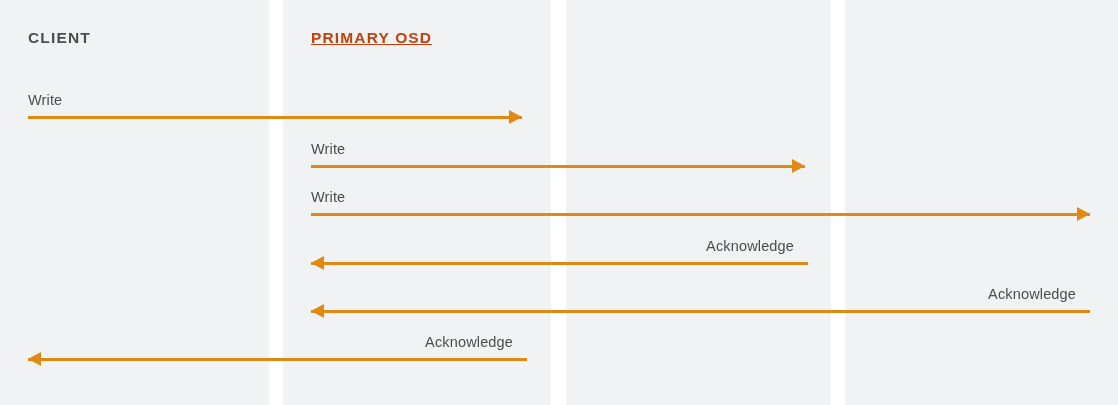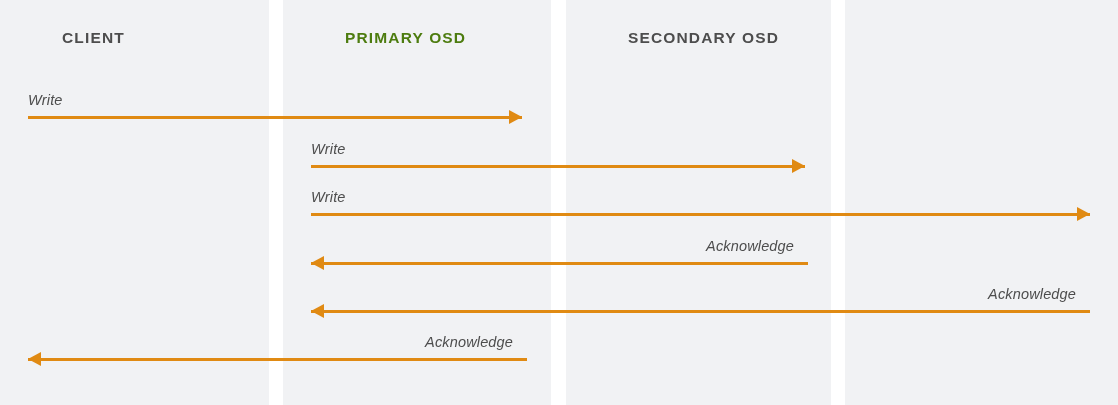--- a/index.html
+++ b/index.html
@@ -24,21 +24,20 @@
     background: #f1f2f4;
   }
   .lane-title {
     position: absolute;
     top: 29px;
     font-size: 15.5px;
     font-weight: bold;
     letter-spacing: 1.15px;
     color: #4d4d4d;
     white-space: nowrap;
-    margin-left: 34px;
   }
   .msg {
     position: absolute;
     height: 0;
   }
   .msg-line {
     position: absolute;
     left: 0;
     top: 0;
     height: 3px;
@@ -57,39 +56,37 @@
   .msg-head.left {
     border-right: 13px solid #e08a13;
   }
   .msg-label {
     position: absolute;
     bottom: 9px;
     font-size: 14.5px;
     color: #4d4d4d;
     white-space: nowrap;
     letter-spacing: 0.15px;
-    font-style: italic;
   }
   .msg-label.start {
     left: 0;
   }
   .msg-label.end {
     right: 14px;
   }
 </style>
 </head>
 <body>
 
 <div id="diagram" style="width: 1118px; height: 405px; background: rgb(255, 255, 255);">
     <div class="lane" style="left: 0px; width: 269px; background: rgb(241, 242, 244);"></div>
     <div class="lane-title" style="left: 28px; color: rgb(77, 77, 77);">CLIENT</div>
     <div class="lane" style="left: 283px; width: 268px; background: rgb(241, 242, 244);"></div>
-    <div class="lane-title" style="left: 311px; color: #4d7c0f;">PRIMARY OSD</div>
+    <div class="lane-title" style="left: 311px; color: #c2410c; text-decoration: underline;">PRIMARY OSD</div>
     <div class="lane" style="left: 566px; width: 265px; background: rgb(241, 242, 244);"></div>
-    <div class="lane-title" style="left: 594px; color: rgb(77, 77, 77);">SECONDARY OSD</div>
     <div class="lane" style="left: 845px; width: 273px; background: rgb(241, 242, 244);"></div>
     <div class="msg" style="left: 28px; top: 117px; width: 494px;">
       <div class="msg-line" style="width: 494px; background: rgb(224, 138, 19); top: -1.5px;"></div>
       <div class="msg-head right" style="top: -7.5px; left: 481px; border-left-color: rgb(224, 138, 19);"></div>
       <div class="msg-label start" style="color: rgb(77, 77, 77);">Write</div>
     </div>
     <div class="msg" style="left: 311px; top: 166px; width: 494px;">
       <div class="msg-line" style="width: 494px; background: rgb(224, 138, 19); top: -1.5px;"></div>
       <div class="msg-head right" style="top: -7.5px; left: 481px; border-left-color: rgb(224, 138, 19);"></div>
       <div class="msg-label start" style="color: rgb(77, 77, 77);">Write</div>

